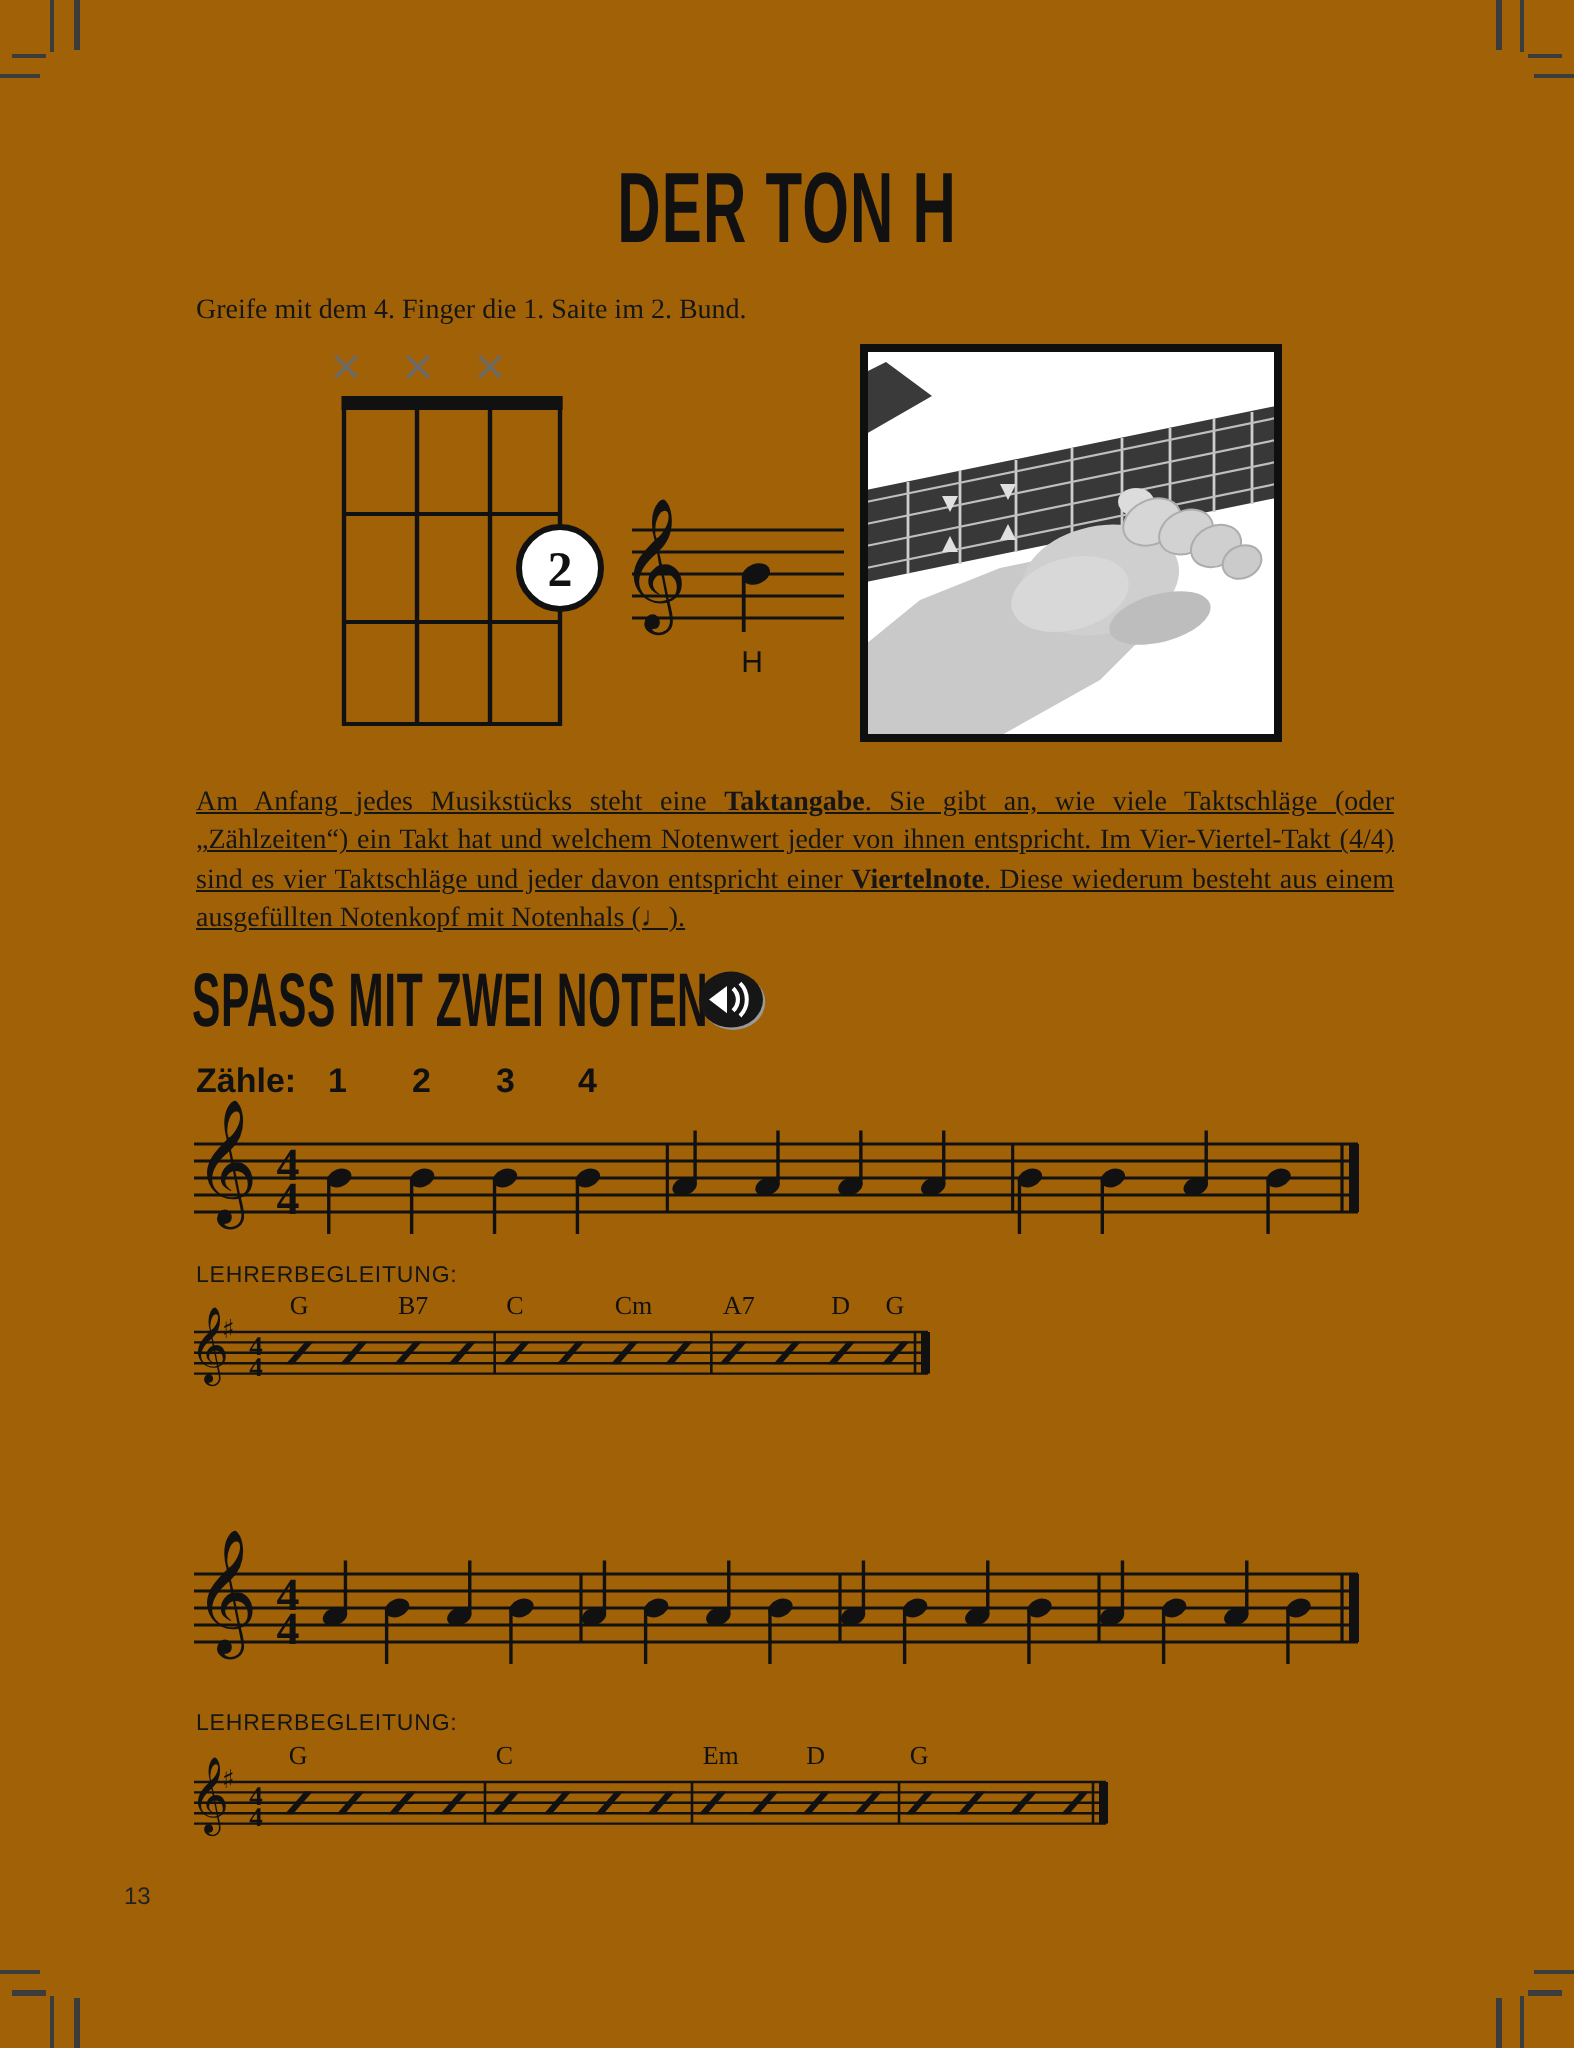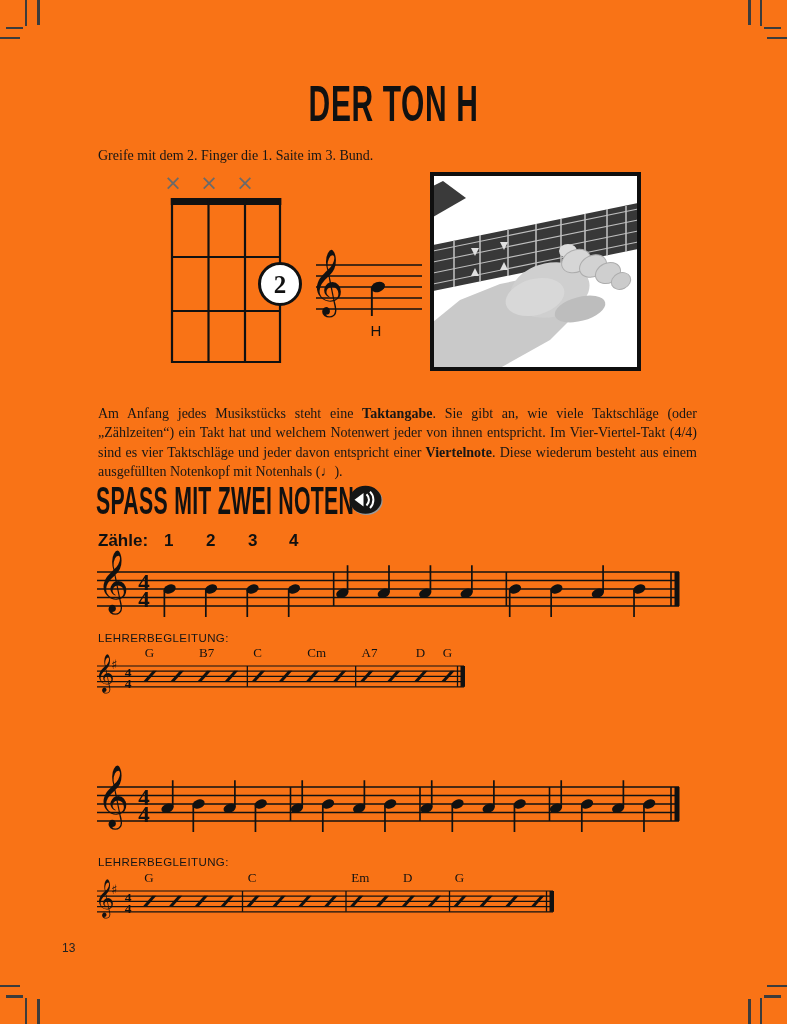--- a/index.html
+++ b/index.html
@@ -1,29 +1,29 @@
 <!DOCTYPE html>
 <html><head>
 <meta charset="utf-8">
 <style>
   html,body{margin:0;padding:0;background:#fff;}
-  #page{position:relative;width:787px;height:1024px;background:#f97316;overflow:hidden;
+  #page{position:relative;width:787px;height:1024px;background:#a16207;overflow:hidden;
         font-family:"Liberation Serif",serif;color:#1a1a1a;}
   .cm{position:absolute;background:#3c3c3c;}
   
   .big-title{position:absolute;left:0;right:0;top:82px;text-align:center;}
   .big-title span{display:inline-block;font-family:"Liberation Sans",sans-serif;font-weight:bold;
         font-size:50px;line-height:44px;letter-spacing:1px;transform:scaleX(.60);transform-origin:center;color:#111;}
   .sec-head{position:absolute;height:36px;}
   .sec-head .ht{display:inline-block;font-family:"Liberation Sans",sans-serif;font-weight:bold;
         font-size:38px;line-height:34px;letter-spacing:.5px;transform:scaleX(.56);transform-origin:left center;color:#111;}
   .sec-head .aicon{position:absolute;top:0px;}
   .intro,.para{font-family:"Liberation Serif",serif;font-size:14px;line-height:19.4px;color:#161616;}
   .intro{position:absolute;left:98px;top:146px;}
-  .para{position:absolute;left:98px;top:404px;width:599px;text-align:justify;}
+  .para{position:absolute;left:98px;top:392px;width:599px;text-align:justify;text-decoration:underline;}
   .para b{font-weight:bold;}
   .counts{position:absolute;left:98px;top:531px;height:20px;width:320px;
         font-family:"Liberation Sans",sans-serif;font-weight:bold;font-size:17px;color:#111;}
   .counts .cnum{position:absolute;top:0;}
   .accomp-label{position:absolute;font-family:"Liberation Sans",sans-serif;font-weight:normal;
         font-size:11.5px;letter-spacing:.4px;color:#161616;}
   .pagenum{position:absolute;left:62px;top:941px;font-family:"Liberation Sans",sans-serif;
         font-size:12px;color:#222;}
   svg{position:absolute;overflow:visible;}
   svg text{fill:#111;}
@@ -59,21 +59,21 @@
       <div class="cm" style="left: 748px; top: 999px; width: 2.5px; height: 25px;"></div>
       <div class="cm" style="left: 760px; top: 998px; width: 2px; height: 26px;"></div>
       <div class="cm" style="left: 764px; top: 995px; width: 17px; height: 2.5px;"></div>
       <div class="cm" style="left: 767px; top: 985px; width: 20px; height: 2px;"></div>
     </div>
 
   <div class="big-title">
     <span>DER TON H</span>
   </div>
 
-  <div class="intro">Greife mit dem 2. Finger die 1. Saite im 3. Bund.</div>
+  <div class="intro">Greife mit dem 4. Finger die 1. Saite im 2. Bund.</div>
 
   <svg style="left:156px;top:172px" width="150" height="200" viewBox="0 0 150 200">
     <text class="mutedx" x="17" y="18" text-anchor="middle">×</text>
     <text class="mutedx" x="53" y="18" text-anchor="middle">×</text>
     <text class="mutedx" x="89" y="18" text-anchor="middle">×</text>
     <rect x="14.8" y="26" width="110.5" height="7" fill="#111"></rect>
     <g stroke="#111" stroke-width="2.2">
       <line x1="16" y1="26" x2="16" y2="191"></line>
       <line x1="52.5" y1="26" x2="52.5" y2="191"></line>
       <line x1="89" y1="26" x2="89" y2="191"></line>

